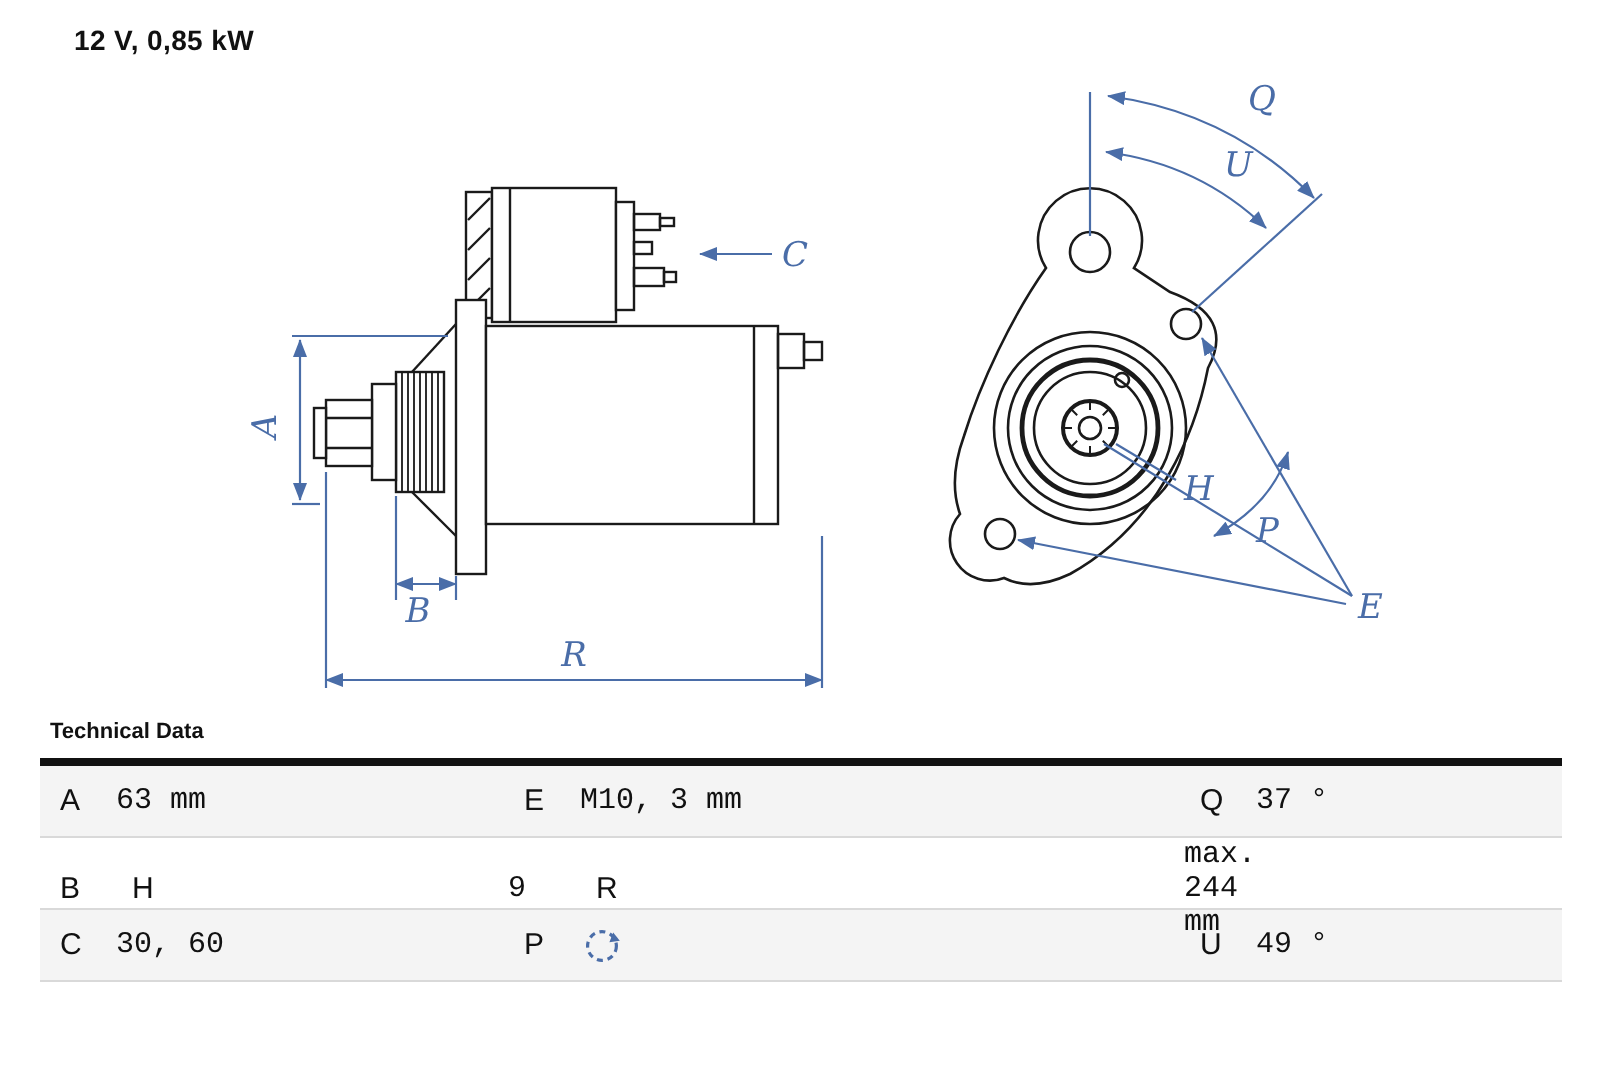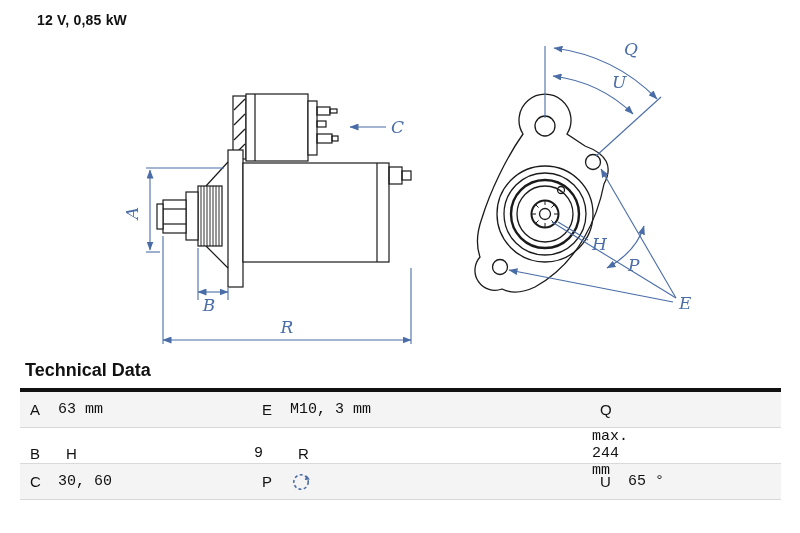--- a/index.html
+++ b/index.html
@@ -5,21 +5,21 @@
   html,body{margin:0;padding:0;}
   body{
     width:800px;height:533px;position:relative;background:#ffffff;
     font-family:"Liberation Sans",sans-serif;color:#111;overflow:hidden;
   }
   .title{
     position:absolute;left:25px;top:12px;font-size:14px;font-weight:bold;letter-spacing:.2px;margin-left:12px;
   }
   svg.drawing{position:absolute;left:0;top:30px;}
   .tech{position:absolute;left:20px;top:360px;width:761px;}
-  .tech h2{font-size:18px;font-weight:bold;margin:0 0 7px 5px;}
+  .tech h2{font-size:11px;font-weight:bold;margin:0 0 7px 5px;}
   .rule{height:4px;background:#111;}
   .grid-row{
     display:grid;
     grid-template-columns:36px 196px 36px 302px 36px 155px;
     height:35px;align-items:center;
     border-bottom:1px solid #d9d9d9;
     font-size:15px;
   }
   .grid-row:nth-child(odd){background:#f4f4f4;}
   .cell-key{padding-left:10px;}
@@ -142,20 +142,21 @@
   <h2>Technical Data</h2>
   <div class="rule"></div>
 
   <div>
     <div class="grid-row">
       <div class="cell-key">A</div>
       <div class="cell-val">63 mm</div>
       <div class="cell-key">E</div>
       <div class="cell-val">M10, 3 mm</div>
       <div class="cell-key">Q</div>
+      <div class="cell-val">37 °</div>
     </div>
     <div class="grid-row">
       <div class="cell-key">B</div>
       <div class="cell-key">H</div>
       <div class="cell-val">9</div>
       <div class="cell-key">R</div>
       <div class="cell-val">max. 244 mm</div>
     </div>
     <div class="grid-row">
       <div class="cell-key">C</div>
@@ -163,16 +164,16 @@
       <div class="cell-key">P</div>
       <div class="cell-val">
         <span class="rot-icon">
           <svg viewBox="0 0 22 22" width="22" height="22">
             <circle cx="11" cy="11" r="7.2" fill="none" stroke="#4a6da8" stroke-width="1.6" stroke-dasharray="3 2.4"></circle>
             <path d="M16.6,4.2 L19.9,8.4 L14.7,9.1 Z" fill="#4a6da8"></path>
           </svg>
         </span>
       </div>
       <div class="cell-key">U</div>
-      <div class="cell-val">65 °</div>
+      <div class="cell-val">49 °</div>
     </div>
   </div>
 </div>
 
 </body></html>

